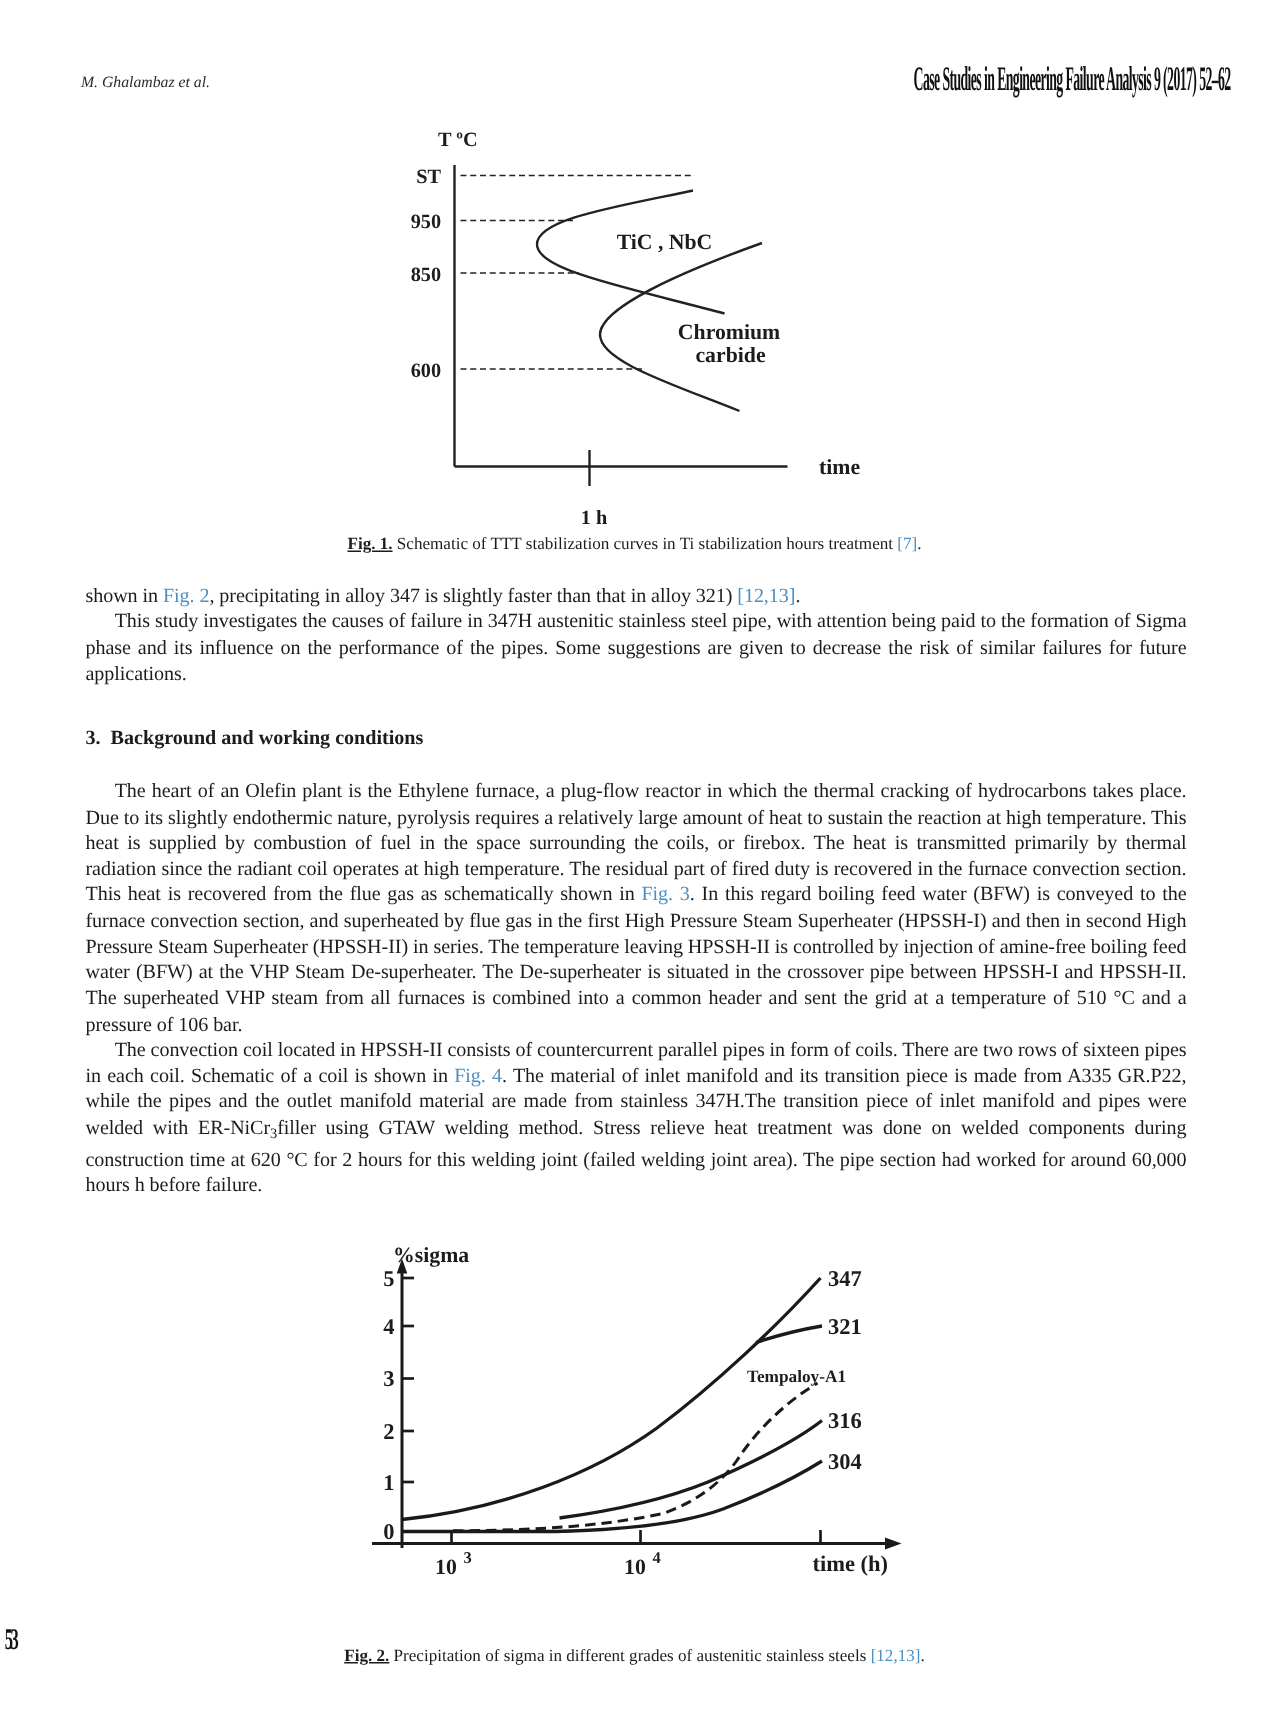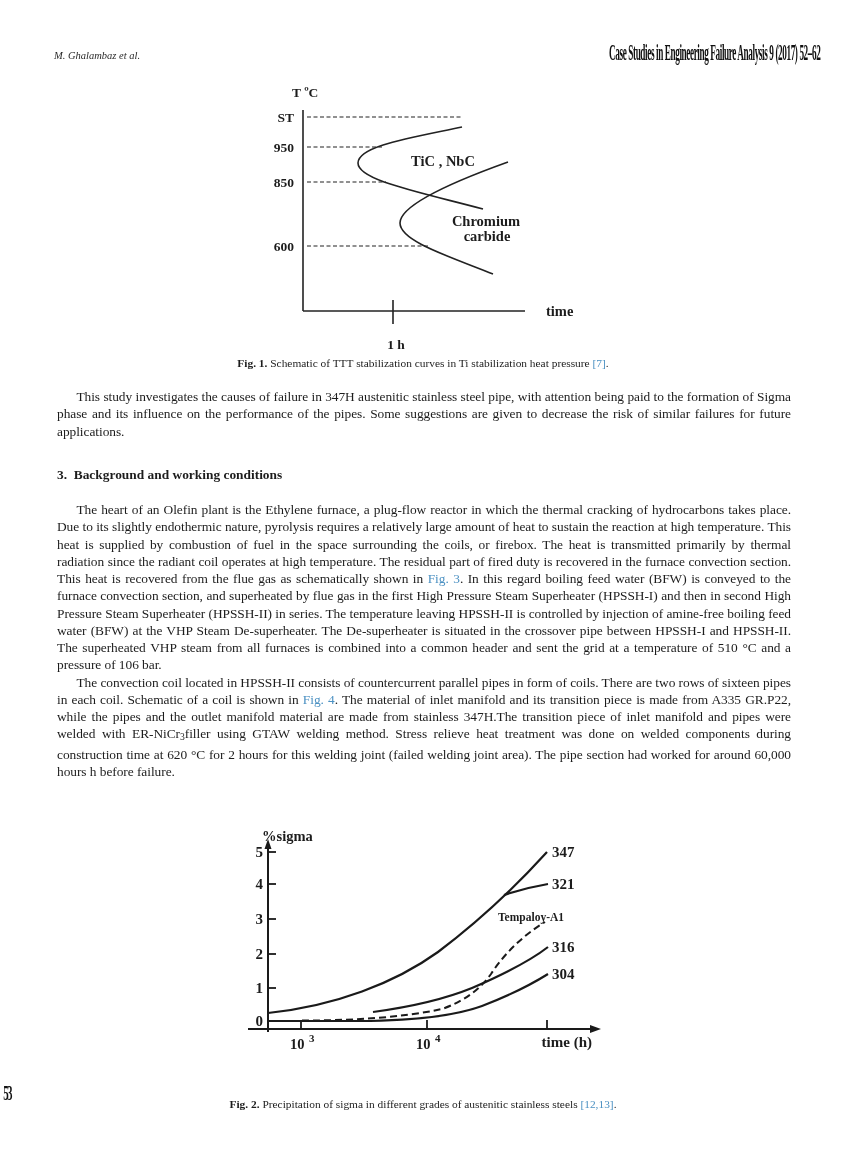--- a/index.html
+++ b/index.html
@@ -17,21 +17,21 @@
   .fig{position:absolute;}
   #fig1{left:250px;top:78px;}
   #fig2{left:240px;top:822px;}
   svg text{font-family:"Liberation Serif","DejaVu Serif",serif;fill:#1c1c1c;}
   .caption{
     position:absolute;left:0;width:100%;text-align:center;font-size:11.4px;color:#1c1c1c;
   }
   #cap1{top:357px;}
   #cap2{top:1098px;}
   .seg-link{color:#4a90c2;}
-  .seg-b{font-weight:bold;}
+  .seg-b{font-weight:bold;text-decoration:underline;}
   .seg-sub{font-size:0.72em;vertical-align:-0.25em;}
   .bodytext{
     position:absolute;left:57px;top:388px;width:734px;
     font-size:13.4px;line-height:17.25px;text-align:justify;letter-spacing:-0.05px;
   }
   .bodytext p{margin:0;text-indent:1.45em;}
   .bodytext p.noindent{text-indent:0;}
   .bodytext h2{font-size:13.4px;font-weight:bold;margin:26px 0 18px 0;letter-spacing:0;}
   .pagenum{position:absolute;top:1082px;left:0;width:100%;}
   .pagenum span{
@@ -67,23 +67,24 @@
 
     <text x="193" y="88" text-anchor="middle" font-size="14.5" font-weight="bold">TiC , NbC</text>
     <text x="236" y="148" text-anchor="middle" font-size="14.5" font-weight="bold">Chromium</text>
     <text x="237" y="163" text-anchor="middle" font-size="14.5" font-weight="bold">carbide</text>
 
     <line x1="143" y1="222" x2="143" y2="246" stroke="#222" stroke-width="1.6"></line>
     <text x="146" y="271" text-anchor="middle" font-size="13.5" font-weight="bold">1 h</text>
     <text x="296" y="238" font-size="14.5" font-weight="bold">time</text>
   </svg>
 
-  <div class="caption" id="cap1"><span class="seg-b">Fig. 1.</span><span> Schematic of TTT stabilization curves in Ti stabilization heat pressure </span><span class="seg-link">[7]</span><span>.</span></div>
+  <div class="caption" id="cap1"><span class="seg-b">Fig. 1.</span><span> Schematic of TTT stabilization curves in Ti stabilization hours treatment </span><span class="seg-link">[7]</span><span>.</span></div>
 
   <div class="bodytext">
+    <p class="noindent"><span>shown in </span><span class="seg-link">Fig. 2</span><span>, precipitating in alloy 347 is slightly faster than that in alloy 321) </span><span class="seg-link">[12,13]</span><span>.</span></p>
     <p><span>This study investigates the causes of failure in 347H austenitic stainless steel pipe, with attention being paid to the formation of Sigma phase and its influence on the performance of the pipes. Some suggestions are given to decrease the risk of similar failures for future applications.</span></p>
     <h2>3. Background and working conditions</h2>
     <p><span>The heart of an Olefin plant is the Ethylene furnace, a plug-flow reactor in which the thermal cracking of hydrocarbons takes place. Due to its slightly endothermic nature, pyrolysis requires a relatively large amount of heat to sustain the reaction at high temperature. This heat is supplied by combustion of fuel in the space surrounding the coils, or firebox. The heat is transmitted primarily by thermal radiation since the radiant coil operates at high temperature. The residual part of fired duty is recovered in the furnace convection section. This heat is recovered from the flue gas as schematically shown in </span><span class="seg-link">Fig. 3</span><span>. In this regard boiling feed water (BFW) is conveyed to the furnace convection section, and superheated by flue gas in the first High Pressure Steam Superheater (HPSSH-I) and then in second High Pressure Steam Superheater (HPSSH-II) in series. The temperature leaving HPSSH-II is controlled by injection of amine-free boiling feed water (BFW) at the VHP Steam De-superheater. The De-superheater is situated in the crossover pipe between HPSSH-I and HPSSH-II. The superheated VHP steam from all furnaces is combined into a common header and sent the grid at a temperature of 510 °C and a pressure of 106 bar.</span></p>
     <p><span>The convection coil located in HPSSH-II consists of countercurrent parallel pipes in form of coils. There are two rows of sixteen pipes in each coil. Schematic of a coil is shown in </span><span class="seg-link">Fig. 4</span><span>. The material of inlet manifold and its transition piece is made from A335 GR.P22, while the pipes and the outlet manifold material are made from stainless 347H.The transition piece of inlet manifold and pipes were welded with ER-NiCr</span><span class="seg-sub">3</span><span>filler using GTAW welding method. Stress relieve heat treatment was done on welded components during construction time at 620 °C for 2 hours for this welding joint (failed welding joint area). The pipe section had worked for around 60,000 hours h before failure.</span></p>
   </div>
 
   <svg id="fig2" class="fig" width="370" height="240" viewBox="0 0 370 240">
     <text x="22" y="19" font-size="14.5" font-weight="bold">%sigma</text>
 
     <line x1="28" y1="24" x2="28" y2="210" stroke="#1a1a1a" stroke-width="2"></line>

